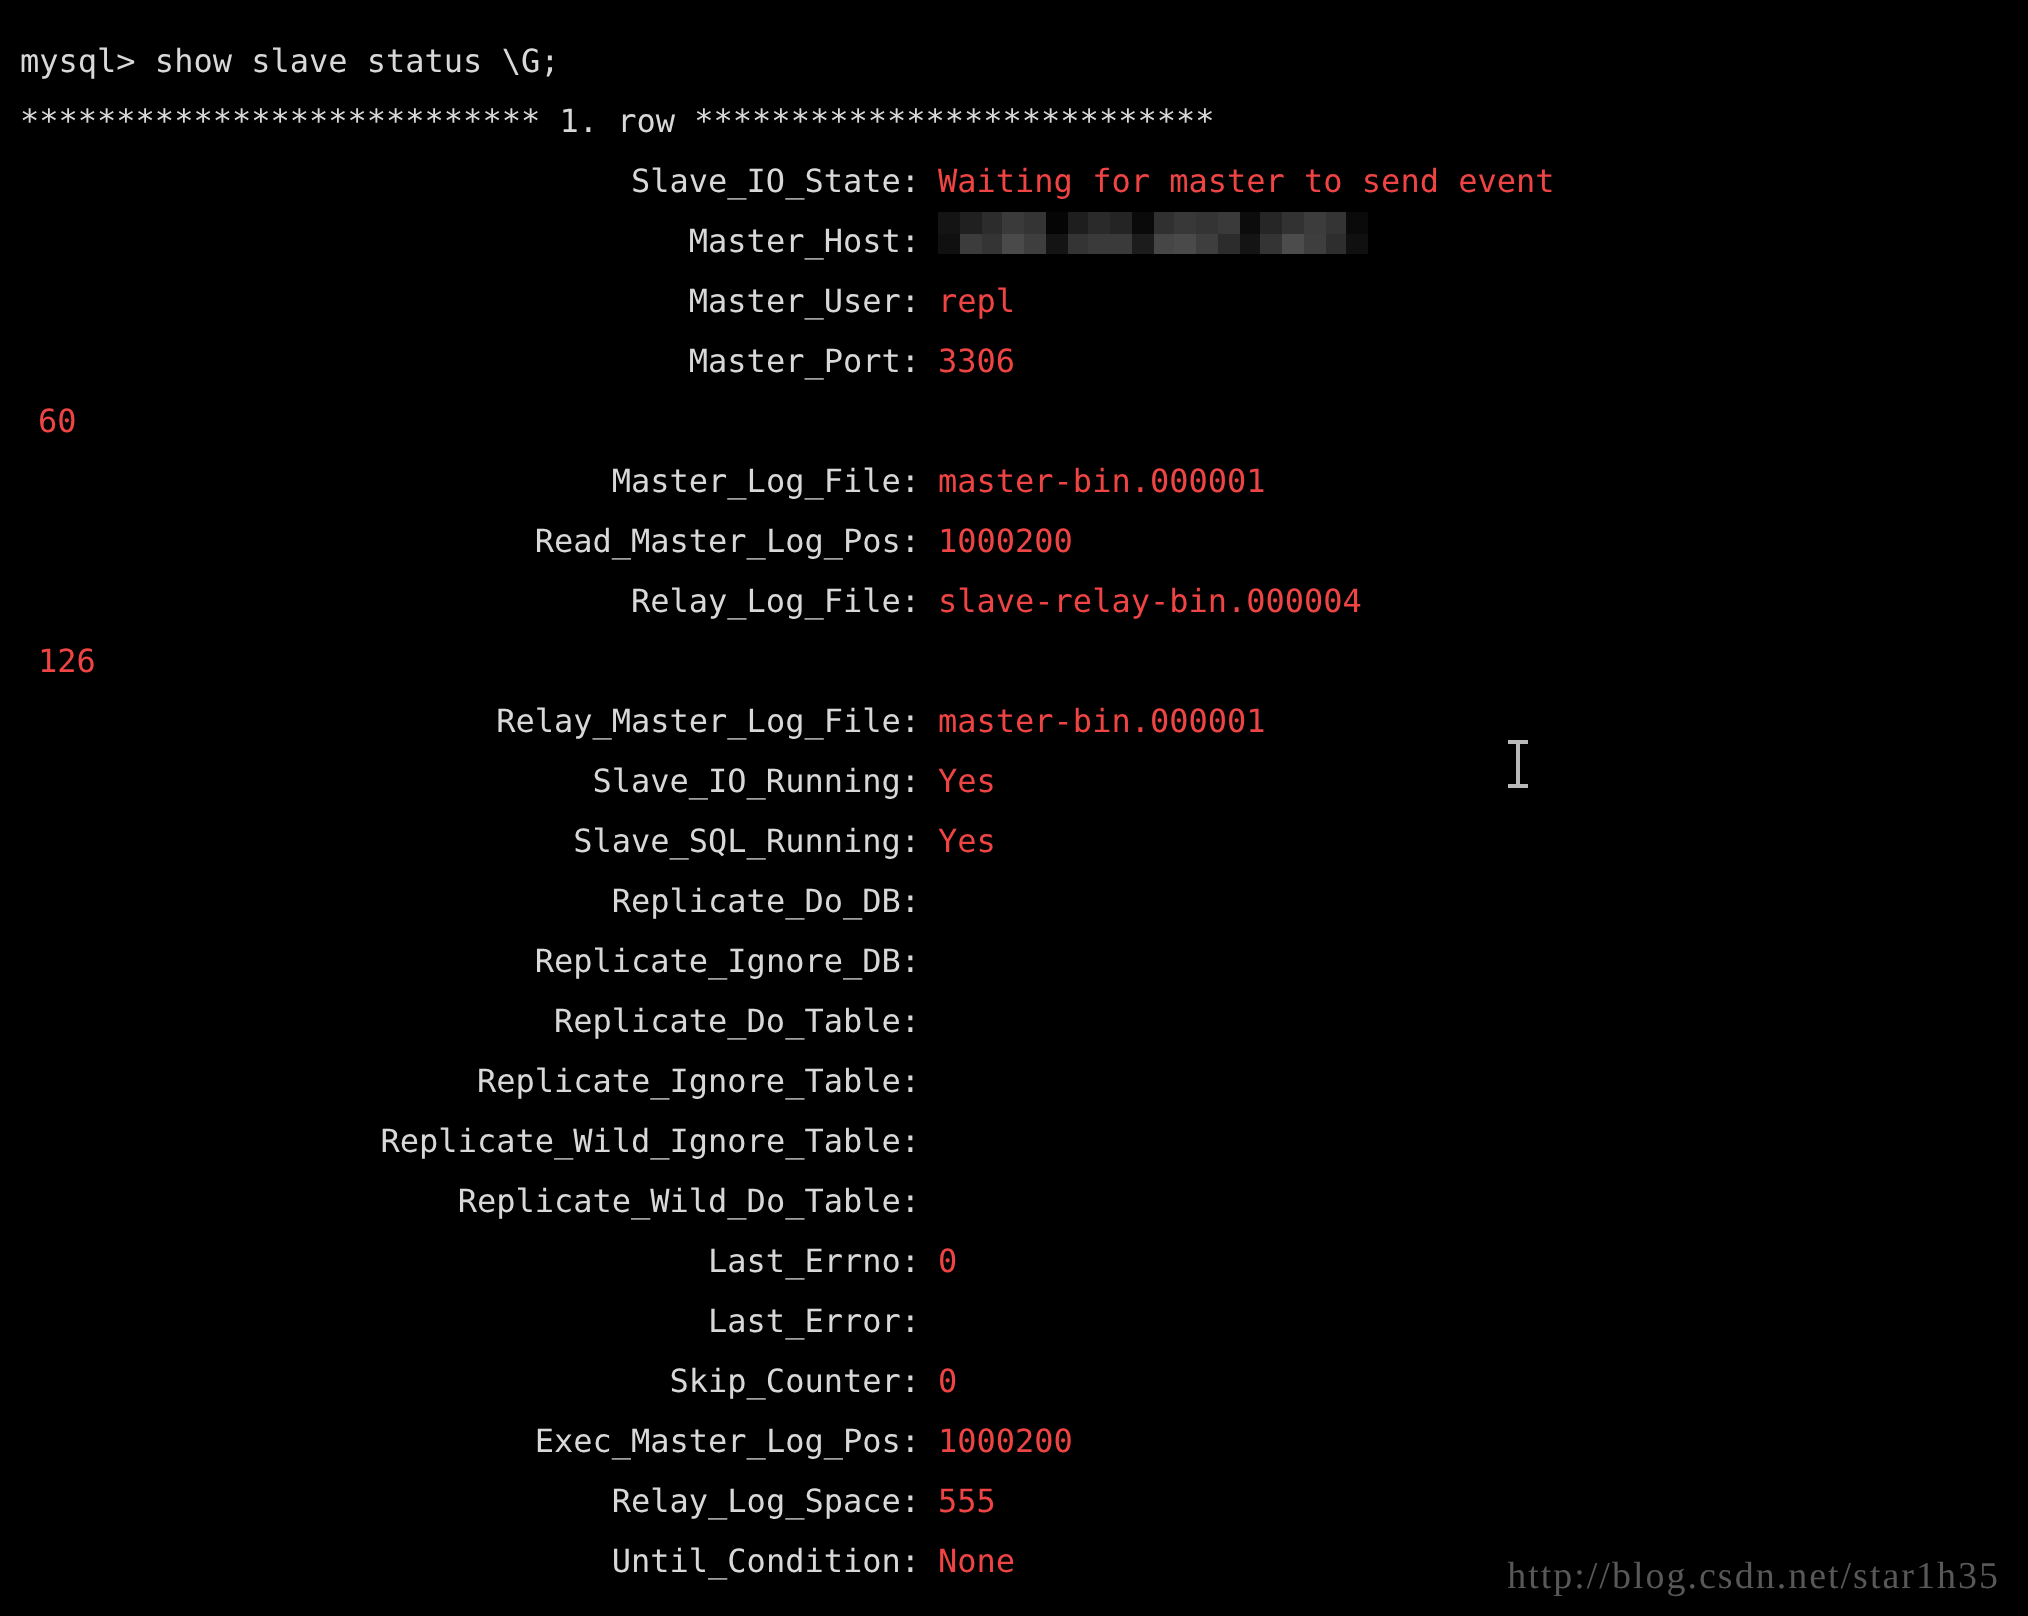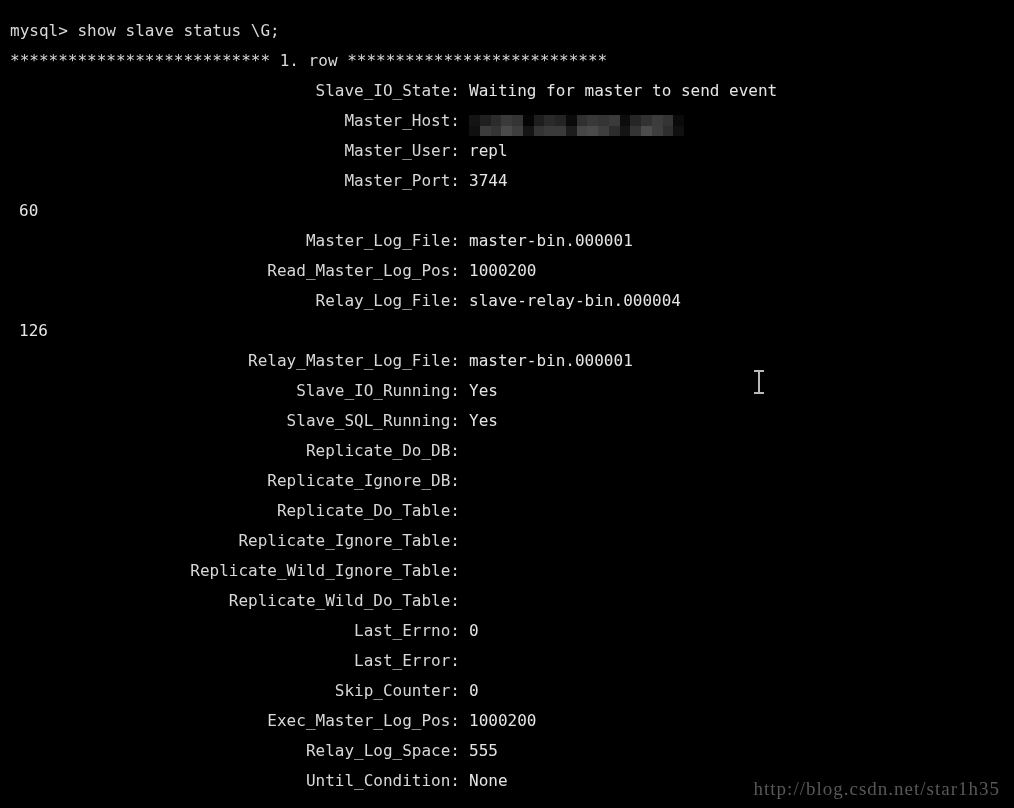--- a/index.html
+++ b/index.html
@@ -41,36 +41,36 @@
   .line-prompt { }
 
   
   .line-sep { }
 
   
   .field-row {
     white-space: pre;
     height: 30px;
     display: flex;
-    align-items: flex-end;
+    align-items: flex-start;
     padding-left: 10px;
   }
   .field-label {
     display: inline-block;
     width: 450px;
     text-align: right;
     white-space: pre;
     color: #d8d8d8;
     flex: 0 0 450px;
   }
   .field-value {
     display: inline-block;
     padding-left: 9px;
     white-space: pre;
-    color: #e5e5e5;
+    color: #ef4444;
   }
 
   
   .redacted {
     display: inline-block;
     position: relative;
     height: 21px;
     width: 215px;
     vertical-align: middle;
     margin-left: 9px;
@@ -138,21 +138,21 @@
 <div id="terminal" style="background: rgb(0, 0, 0); color: rgb(216, 216, 216);">
 
   <div class="term-line line-prompt">mysql&gt; show slave status \G;</div>
 
   <div class="term-line line-sep">*************************** 1. row ***************************</div>
 
   <div id="rows-container">
       <div class="field-row"><span class="field-label">Slave_IO_State:</span><span class="field-value">Waiting for master to send event</span></div>
       <div class="field-row"><span class="field-label">Master_Host:</span><span class="redacted"><span class="blk" style="left: 0px; width: 11.25px; background: rgb(20, 20, 20);"></span><span class="blk row2" style="left: 0px; width: 11.25px; background: rgb(16, 16, 16);"></span><span class="blk" style="left: 10.75px; width: 11.25px; background: rgb(32, 32, 32);"></span><span class="blk row2" style="left: 10.75px; width: 11.25px; background: rgb(60, 60, 60);"></span><span class="blk" style="left: 21.5px; width: 11.25px; background: rgb(44, 44, 44);"></span><span class="blk row2" style="left: 21.5px; width: 11.25px; background: rgb(52, 52, 52);"></span><span class="blk" style="left: 32.25px; width: 11.25px; background: rgb(58, 58, 58);"></span><span class="blk row2" style="left: 32.25px; width: 11.25px; background: rgb(74, 74, 74);"></span><span class="blk" style="left: 43px; width: 11.25px; background: rgb(52, 52, 52);"></span><span class="blk row2" style="left: 43px; width: 11.25px; background: rgb(62, 62, 62);"></span><span class="blk" style="left: 53.75px; width: 11.25px; background: rgb(5, 5, 5);"></span><span class="blk row2" style="left: 53.75px; width: 11.25px; background: rgb(20, 20, 20);"></span><span class="blk" style="left: 64.5px; width: 11.25px; background: rgb(30, 30, 30);"></span><span class="blk row2" style="left: 64.5px; width: 11.25px; background: rgb(52, 52, 52);"></span><span class="blk" style="left: 75.25px; width: 11.25px; background: rgb(42, 42, 42);"></span><span class="blk row2" style="left: 75.25px; width: 11.25px; background: rgb(58, 58, 58);"></span><span class="blk" style="left: 86px; width: 11.25px; background: rgb(36, 36, 36);"></span><span class="blk row2" style="left: 86px; width: 11.25px; background: rgb(58, 58, 58);"></span><span class="blk" style="left: 96.75px; width: 11.25px; background: rgb(10, 10, 10);"></span><span class="blk row2" style="left: 96.75px; width: 11.25px; background: rgb(28, 28, 28);"></span><span class="blk" style="left: 107.5px; width: 11.25px; background: rgb(48, 48, 48);"></span><span class="blk row2" style="left: 107.5px; width: 11.25px; background: rgb(70, 70, 70);"></span><span class="blk" style="left: 118.25px; width: 11.25px; background: rgb(56, 56, 56);"></span><span class="blk row2" style="left: 118.25px; width: 11.25px; background: rgb(74, 74, 74);"></span><span class="blk" style="left: 129px; width: 11.25px; background: rgb(52, 52, 52);"></span><span class="blk row2" style="left: 129px; width: 11.25px; background: rgb(62, 62, 62);"></span><span class="blk" style="left: 139.75px; width: 11.25px; background: rgb(58, 58, 58);"></span><span class="blk row2" style="left: 139.75px; width: 11.25px; background: rgb(44, 44, 44);"></span><span class="blk" style="left: 150.5px; width: 11.25px; background: rgb(12, 12, 12);"></span><span class="blk row2" style="left: 150.5px; width: 11.25px; background: rgb(20, 20, 20);"></span><span class="blk" style="left: 161.25px; width: 11.25px; background: rgb(38, 38, 38);"></span><span class="blk row2" style="left: 161.25px; width: 11.25px; background: rgb(52, 52, 52);"></span><span class="blk" style="left: 172px; width: 11.25px; background: rgb(50, 50, 50);"></span><span class="blk row2" style="left: 172px; width: 11.25px; background: rgb(76, 76, 76);"></span><span class="blk" style="left: 182.75px; width: 11.25px; background: rgb(60, 60, 60);"></span><span class="blk row2" style="left: 182.75px; width: 11.25px; background: rgb(62, 62, 62);"></span><span class="blk" style="left: 193.5px; width: 11.25px; background: rgb(52, 52, 52);"></span><span class="blk row2" style="left: 193.5px; width: 11.25px; background: rgb(46, 46, 46);"></span><span class="blk" style="left: 204.25px; width: 11.25px; background: rgb(10, 10, 10);"></span><span class="blk row2" style="left: 204.25px; width: 11.25px; background: rgb(16, 16, 16);"></span></span></div>
       <div class="field-row"><span class="field-label">Master_User:</span><span class="field-value">repl</span></div>
-      <div class="field-row"><span class="field-label">Master_Port:</span><span class="field-value">3744</span></div>
+      <div class="field-row"><span class="field-label">Master_Port:</span><span class="field-value">3306</span></div>
       <div class="field-row"><span class="field-value">60</span></div>
       <div class="field-row"><span class="field-label">Master_Log_File:</span><span class="field-value">master-bin.000001</span></div>
       <div class="field-row"><span class="field-label">Read_Master_Log_Pos:</span><span class="field-value">1000200</span></div>
       <div class="field-row"><span class="field-label">Relay_Log_File:</span><span class="field-value">slave-relay-bin.000004</span></div>
       <div class="field-row"><span class="field-value">126</span></div>
       <div class="field-row"><span class="field-label">Relay_Master_Log_File:</span><span class="field-value">master-bin.000001</span></div>
       <div class="field-row"><span class="field-label">Slave_IO_Running:</span><span class="field-value">Yes</span></div>
       <div class="field-row"><span class="field-label">Slave_SQL_Running:</span><span class="field-value">Yes</span></div>
       <div class="field-row"><span class="field-label">Replicate_Do_DB:</span><span class="field-value"></span></div>
       <div class="field-row"><span class="field-label">Replicate_Ignore_DB:</span><span class="field-value"></span></div>

